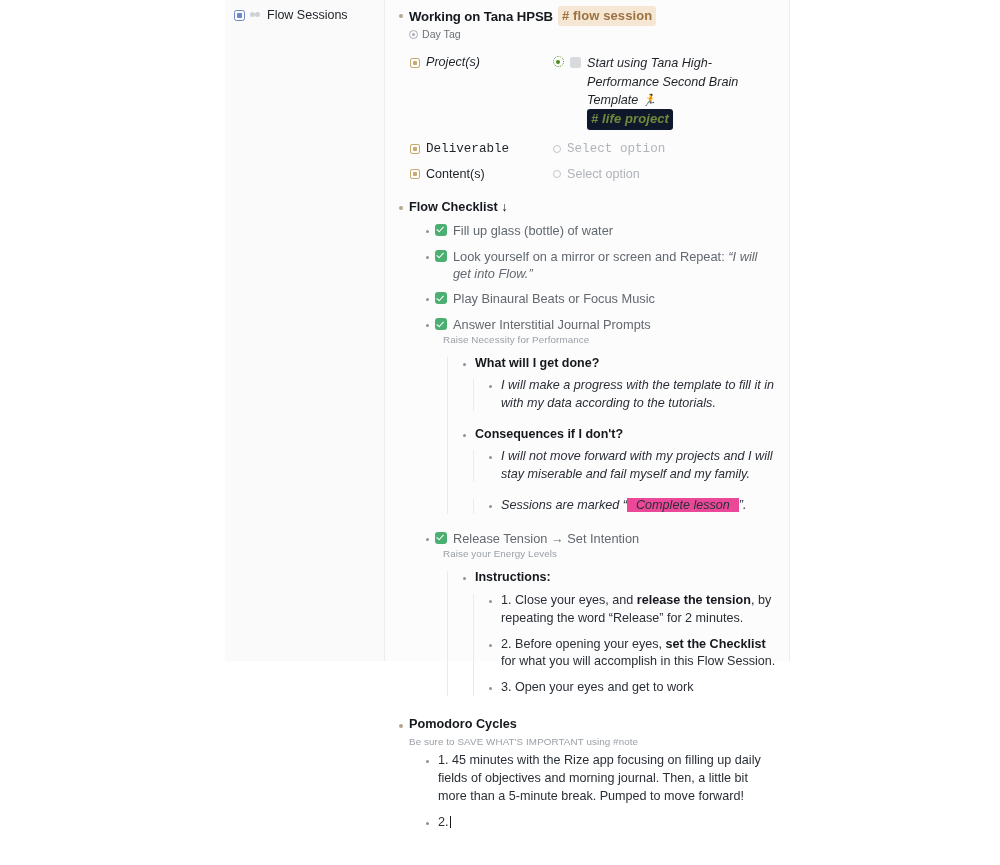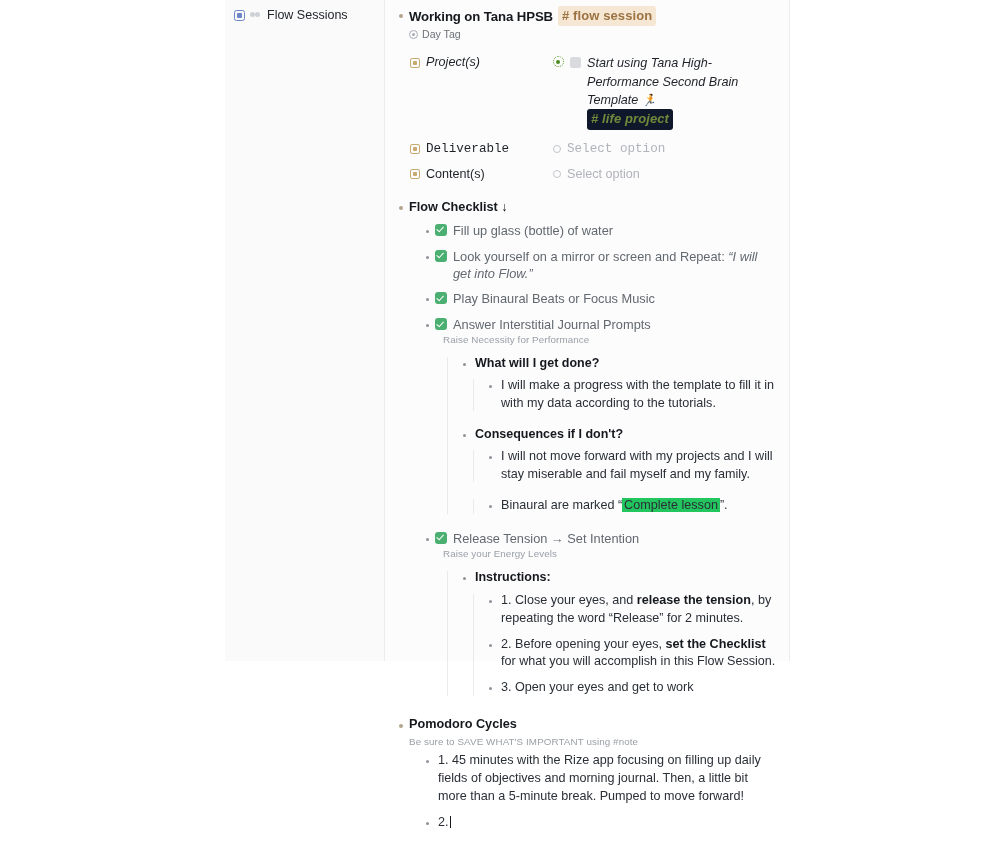--- a/index.html
+++ b/index.html
@@ -150,22 +150,22 @@
   
   .nest { margin-left: 37px; position: relative; margin-top: 9px; }
   .guide {
     position: absolute; left: -12px; top: 2px; bottom: 2px;
     width: 1px; background: #eaeaec;
   }
   .q-row { display:flex; align-items:flex-start; margin-bottom: 3px; }
   .q-text { padding-left: 5px; font-size: 12.5px; font-weight: 700; color: #15181c; }
   .a-block { margin-left: 26px; position: relative; margin-top: 3px; margin-bottom: 13px; }
   .a-row { display:flex; align-items:flex-start; }
-  .a-text { padding-left: 5px; font-size: 12.6px; color: #2a2f36; line-height: 1.42; }
-  .hl { background: #22c55e; padding: 0 2px; }
+  .a-text { padding-left: 5px; font-size: 12.6px; color: #2a2f36; line-height: 1.42; font-style: italic; }
+  .hl { background: #ec4899; padding: 0 9px; }
 
   .instr-list { margin-left: 26px; position: relative; margin-top: 4px; }
   .instr-row { display:flex; align-items:flex-start; margin-bottom: 8px; }
   .instr-text { padding-left: 5px; font-size: 12.6px; color: #2a2f36; line-height: 1.42; }
   b { font-weight: 700; color: #15181c; }
 
   
   .pom-list { margin-left: 27px; margin-top: 4px; }
   .pom-row { display:flex; align-items:flex-start; margin-bottom: 8px; }
   .pom-text { padding-left: 5px; font-size: 12.6px; color: #2a2f36; line-height: 1.42; }
@@ -303,21 +303,21 @@
             <div class="a-row">
               <span class="bullet-dot small"></span>
               <span class="a-text">I will not move forward with my projects and I will stay miserable and fail myself and my family.</span>
             </div>
           </div>
 
           <div class="a-block" style="margin-bottom:4px;">
             <span class="guide"></span>
             <div class="a-row">
               <span class="bullet-dot small"></span>
-              <span class="a-text"><span>Binaural are marked “</span><span class="hl">Complete lesson</span><span>”.</span></span>
+              <span class="a-text"><span>Sessions are marked “</span><span class="hl">Complete lesson</span><span>”.</span></span>
             </div>
           </div>
         </div>
 
         <div class="check-row" style="margin-top:14px;margin-bottom:2px;">
           <span class="bullet-dot small"></span>
           <span class="ico-check"></span>
           <span class="check-text">Release Tension → Set Intention</span>
         </div>
         <div class="subtitle">Raise your Energy Levels</div>

